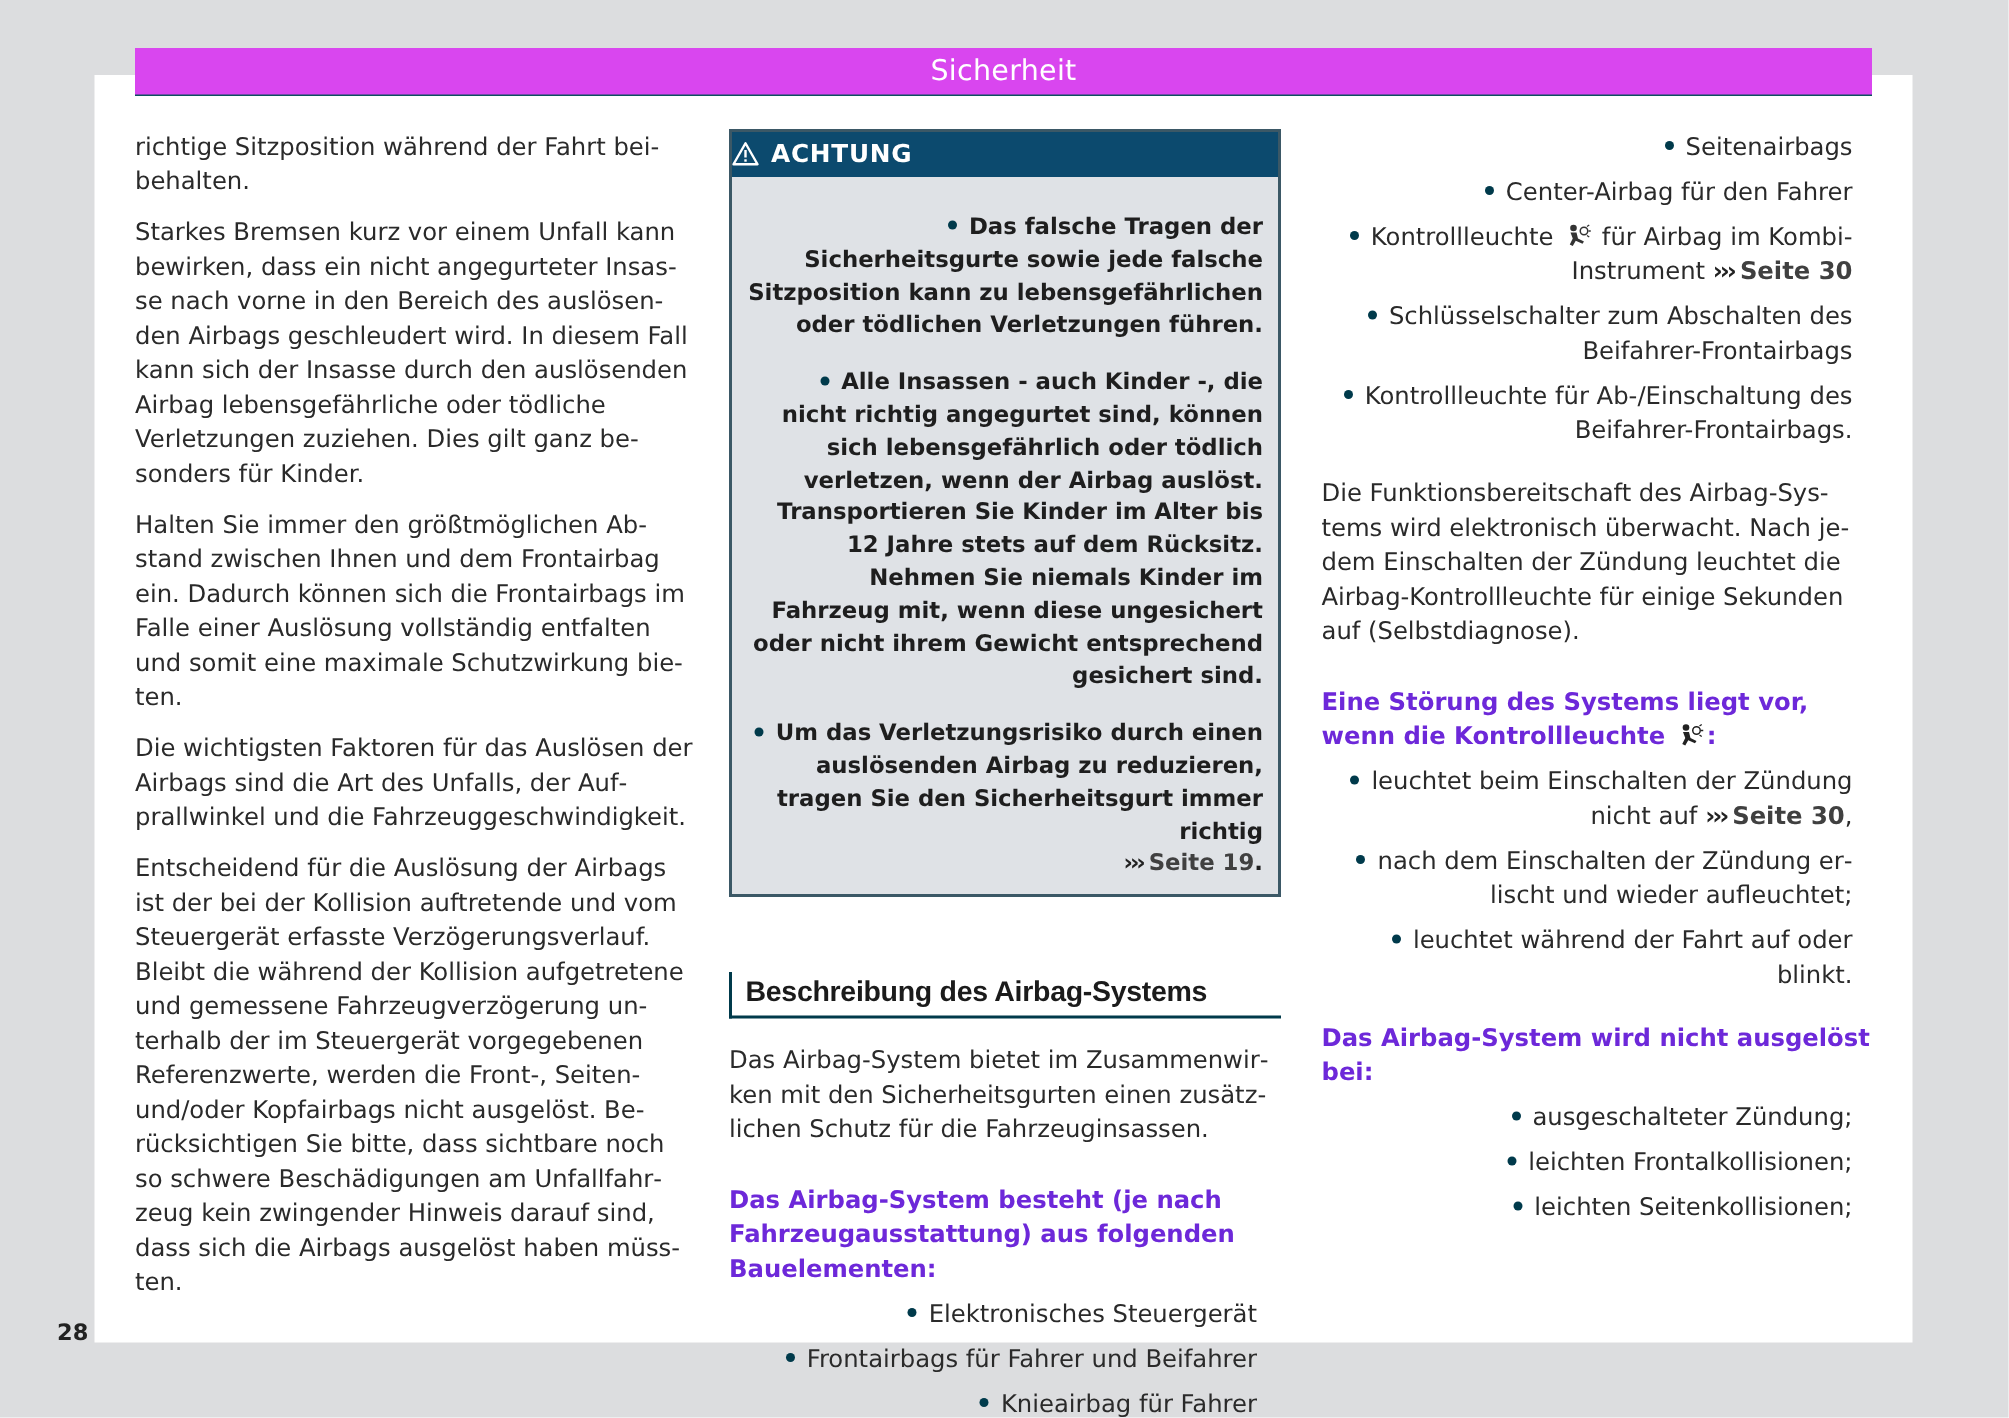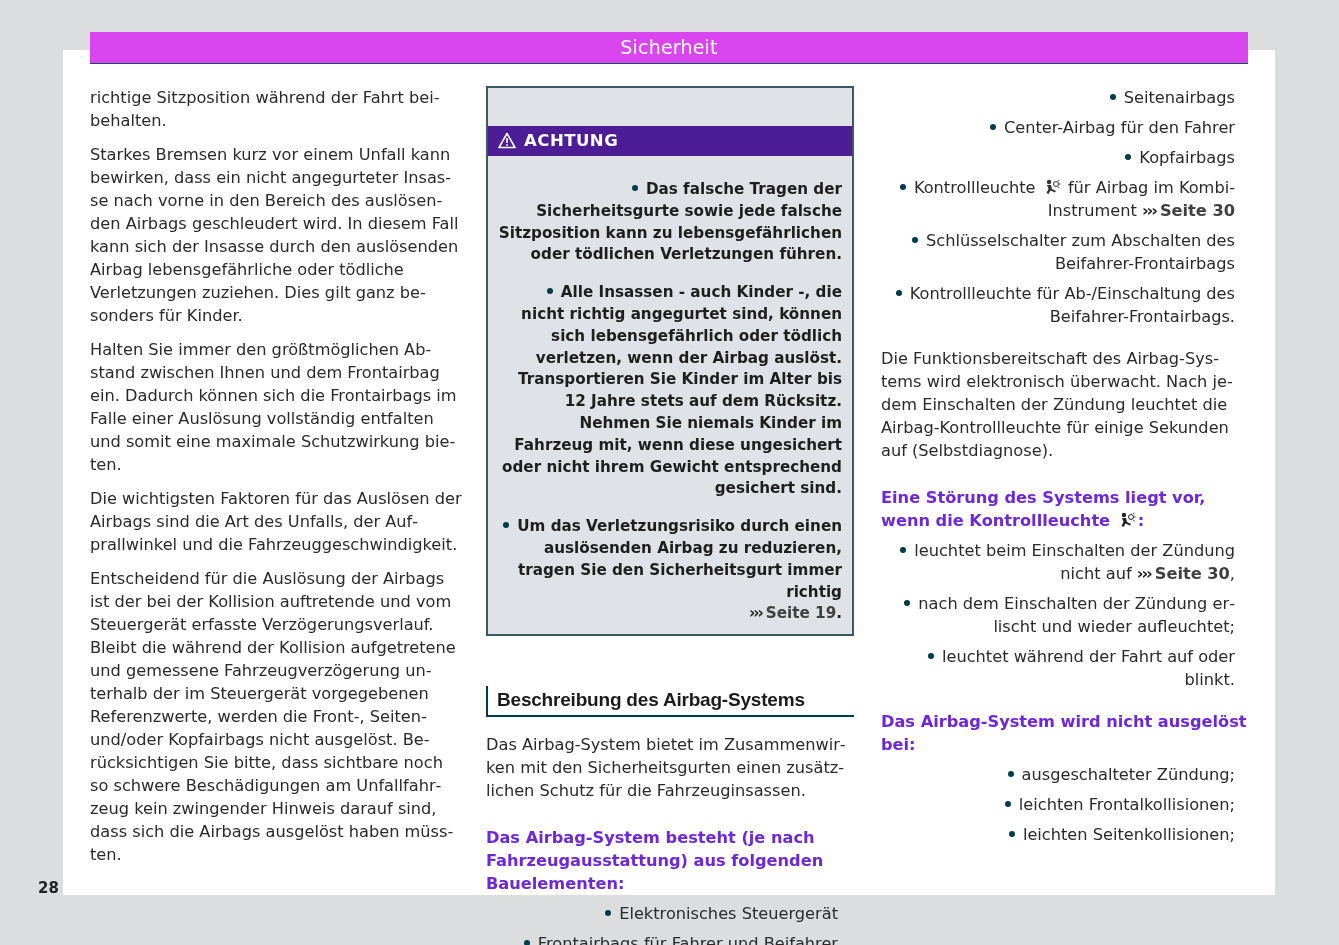--- a/index.html
+++ b/index.html
@@ -20,22 +20,22 @@
   }
   .col { position:absolute; top:86px; font-size:16.2px; line-height:23px; color:#2a2a2a; }
   .col1 { left:90px; width:372px; }
   .col2 { left:486px; width:368px; }
   .col3 { left:881px; width:370px; }
   p { margin:0 0 11px 0; }
   .warn {
     border:2px solid #3b5866; background:#dfe2e6; margin-bottom:50px;
   }
   .warn-head {
-    background:#4c1d95; color:#fff; font-weight:bold; font-size:16.5px;
-    height:30px; line-height:30px; padding-left:10px; letter-spacing:0.5px;margin-top:38px;
+    background:#0c4a6e; color:#fff; font-weight:bold; font-size:16.5px;
+    height:30px; line-height:30px; padding-left:0; letter-spacing:0.5px;
   }
   .warn-head svg { vertical-align:-3px; margin-right:8px; }
   .warn-body { padding:7px 10px 3px 10px; font-weight:bold; font-size:15.2px; line-height:21.8px; color:#1e1e1e; }
   .warn-body p { margin:16px 0 6px 0;text-align:right; }
   .dot { display:inline-block; width:6px; height:6px; border-radius:50%; background:#003a4b; margin:0 8px 3px 2px; vertical-align:middle; }
   .ref { color:#404040; font-weight:bold; }
   .ref-arrow { color:#222; font-weight:bold; letter-spacing:-2px; margin-right:4px; }
   .section-title {
     border-left:2px solid #003a4b; border-bottom:2px solid #003a4b;
     padding:2px 0 4px 9px; font-size:19px; font-weight:bold; color:#1b1b1b;
@@ -89,21 +89,20 @@
     <li><span class="dot"></span><span>Elektronisches Steuergerät</span></li>
     <li><span class="dot"></span><span>Frontairbags für Fahrer und Beifahrer</span></li>
     <li><span class="dot"></span><span>Knieairbag für Fahrer</span></li>
   </ul>
 </div>
 
 <div class="col col3">
   <ul>
     <li><span class="dot"></span><span>Seitenairbags</span></li>
     <li><span class="dot"></span><span>Center-Airbag für den Fahrer</span></li>
-    <li><span class="dot"></span><span>Kopfairbags</span></li>
     <li><span class="dot"></span><span>Kontrollleuchte</span>
       <svg class="icon-inline" width="18" height="17" viewBox="0 0 18 17">
         <circle cx="6" cy="3" r="2.2" fill="#333"></circle>
         <path d="M4 6 L8 6 L9 10 L13 12 L12 13.5 L7.5 11.5 L5.5 15 L3.5 14 L5.5 10 Z" fill="#333"></path>
         <circle cx="13" cy="5" r="2.5" fill="none" stroke="#333" stroke-width="1"></circle>
         <path d="M15 2 l1.5 -1 M16 5 l1.5 0 M15 8 l1.5 1" stroke="#333" stroke-width="0.9"></path>
       </svg>
       <span>für Airbag im Kombi-In­strument</span>
       <span class="ref-arrow">›››</span><span class="ref">Seite 30</span>
     </li>

